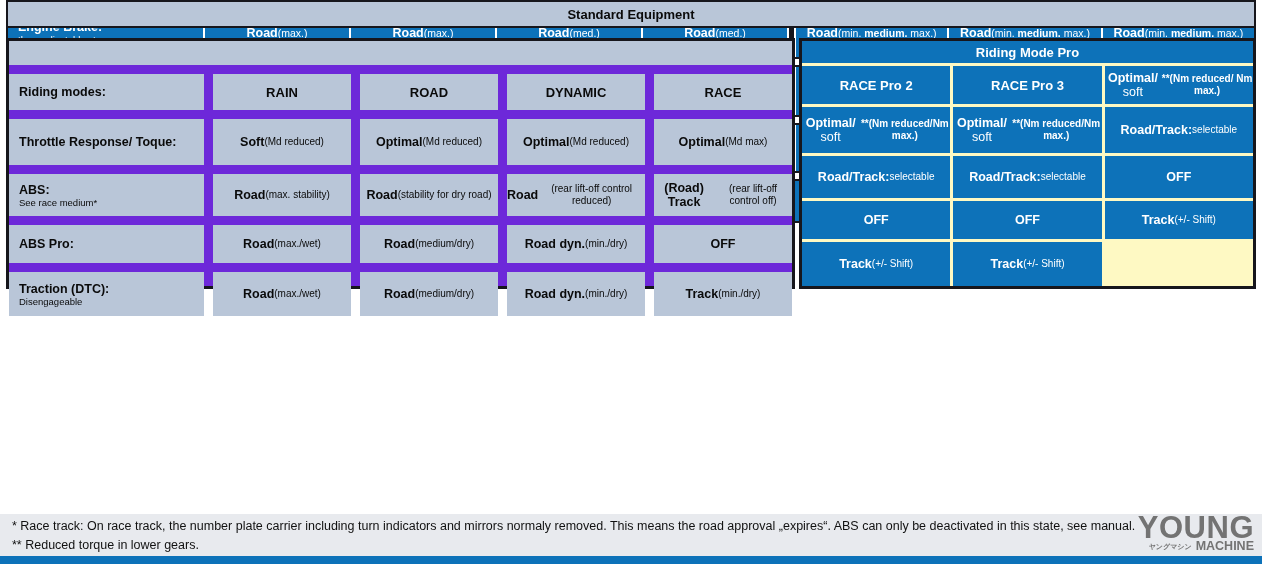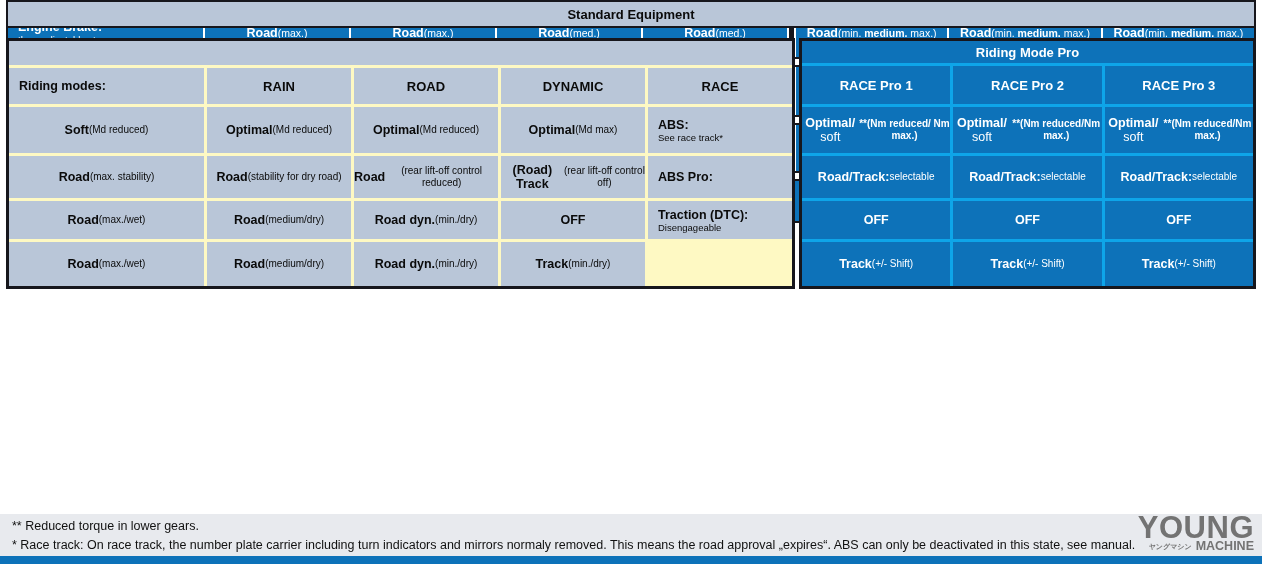--- a/index.html
+++ b/index.html
@@ -11,29 +11,29 @@
     position: absolute; left: 6px; top: 0; width: 1250px; height: 28px;
     background: #b9c6d8; border: 2px solid #16161c;
     display: flex; align-items: center; justify-content: center;
     font-size: 13px; font-weight: bold; color: #0a0a0a;
   }
 
   
   .main { position: absolute; left: 6px; top: 38px; width: 1250px; height: 251px; display: flex; gap: 4px; }
 
   .lt {
-    width: 789px; height: 251px; border: 3px solid #16161c; background: #fef9c3;
+    width: 789px; height: 251px; border: 3px solid #16161c; background: #6d28d9;
     display: grid; grid-template-columns: 195px repeat(4, 1fr);
-    grid-template-rows: 24px 36px 46px 42px 38px 44px; gap: 3px;
+    grid-template-rows: 24px 36px 46px 42px 38px 44px; gap: 9px;
   }
   .lt > div { background: #b9c6d8; color: #0a0a0a; }
   .lt-empty { grid-column: 1 / -1; }
 
   .pro {
-    flex: 1; height: 251px; border: 3px solid #16161c; background: #0ea5e9;
+    flex: 1; height: 251px; border: 3px solid #16161c; background: #fef9c3;
     display: grid; grid-template-columns: repeat(3, 1fr);
     grid-template-rows: 22px 38px 46px 42px 38px 44px; gap: 3px;
   }
   .pro > div { background: #0d72b9; color: #ffffff; }
   .pro-title {
     grid-column: 1 / -1; display: flex; align-items: center; justify-content: center;
     font-size: 13px; font-weight: bold;
   }
 
   .colhead { display: flex; align-items: center; justify-content: center; font-size: 13px; font-weight: bold; }
@@ -91,39 +91,42 @@
   <div class="main">
     <div class="lt">
         <div class="lt-empty"></div>
         <div class="labelcell">
           <div class="lab">Riding modes:</div>
         </div>
         <div class="colhead">RAIN</div>
         <div class="colhead">ROAD</div>
         <div class="colhead">DYNAMIC</div>
         <div class="colhead">RACE</div>
+        <div class="labelcell">
+          <div class="lab">Throttle Response/ Toque:</div>
+        </div>
         <div class="vcell">
           <div class="l1"><span class="b">Soft</span></div>
           <div class="l2"><span class="r">(Md reduced)</span></div>
         </div>
         <div class="vcell">
           <div class="l1"><span class="b">Optimal</span></div>
           <div class="l2"><span class="r">(Md reduced)</span></div>
         </div>
         <div class="vcell">
           <div class="l1"><span class="b">Optimal</span></div>
           <div class="l2"><span class="r">(Md reduced)</span></div>
         </div>
         <div class="vcell">
           <div class="l1"><span class="b">Optimal</span></div>
           <div class="l2"><span class="r">(Md max)</span></div>
         </div>
         <div class="labelcell">
           <div class="lab">ABS:</div>
-          <div class="sublab">See race track*</div>
+          <div class="sublab">See race medium*</div>
         </div>
         <div class="vcell">
           <div class="l1"><span class="b">Road</span></div>
           <div class="l2"><span class="r">(max. stability)</span></div>
         </div>
         <div class="vcell">
           <div class="l1"><span class="b">Road</span></div>
           <div class="l2"><span class="r">(stability for dry road)</span></div>
         </div>
         <div class="vcell">
@@ -168,21 +171,20 @@
           <div class="l1"><span class="b">Road dyn.</span></div>
           <div class="l2"><span class="r">(min./dry)</span></div>
         </div>
         <div class="vcell">
           <div class="l1"><span class="b">Track</span></div>
           <div class="l2"><span class="r">(min./dry)</span></div>
         </div>
       </div>
     <div class="pro">
         <div class="pro-title">Riding Mode Pro</div>
-        <div class="colhead">RACE Pro 1</div>
         <div class="colhead">RACE Pro 2</div>
         <div class="colhead">RACE Pro 3</div>
         <div class="vcell">
           <div class="l1"><span class="b">Optimal/</span><span class="r"> soft</span></div>
           <div class="l2"><span class="b">**(Nm reduced/ Nm max.)</span></div>
         </div>
         <div class="vcell">
           <div class="l1"><span class="b">Optimal/</span><span class="r"> soft</span></div>
           <div class="l2"><span class="b">**(Nm reduced/Nm max.)</span></div>
         </div>
@@ -340,22 +342,22 @@
       </div>
       <div class="hsc-value">
         <span class="b">HSC Pro</span>
         <span class="r"> / Manuel / off</span>
         <span class="b">→ </span>
         <span class="b">not dependant on modes</span>
       </div>
     </div>
 
   <div class="footer">
+    <div class="footnote">* Race track: On race track, the number plate carrier including turn indicators and mirrors normaly removed. This means the road approval „expires“. ABS can only be deactivated in this state, see manual.</div>
     <div class="footnote">** Reduced torque in lower gears.</div>
-    <div class="footnote">* Race track: On race track, the number plate carrier including turn indicators and mirrors normaly removed. This means the road approval „expires“. ABS can only be deactivated in this state, see manual.</div>
     <div class="logo">
       <div class="logo-young">YOUNG</div>
       <div class="logo-sub">
         <span class="logo-jp">ヤングマシン</span><span class="logo-machine">MACHINE</span>
       </div>
     </div>
   </div>
 
   <div class="bottomstrip"></div>
 </div>

